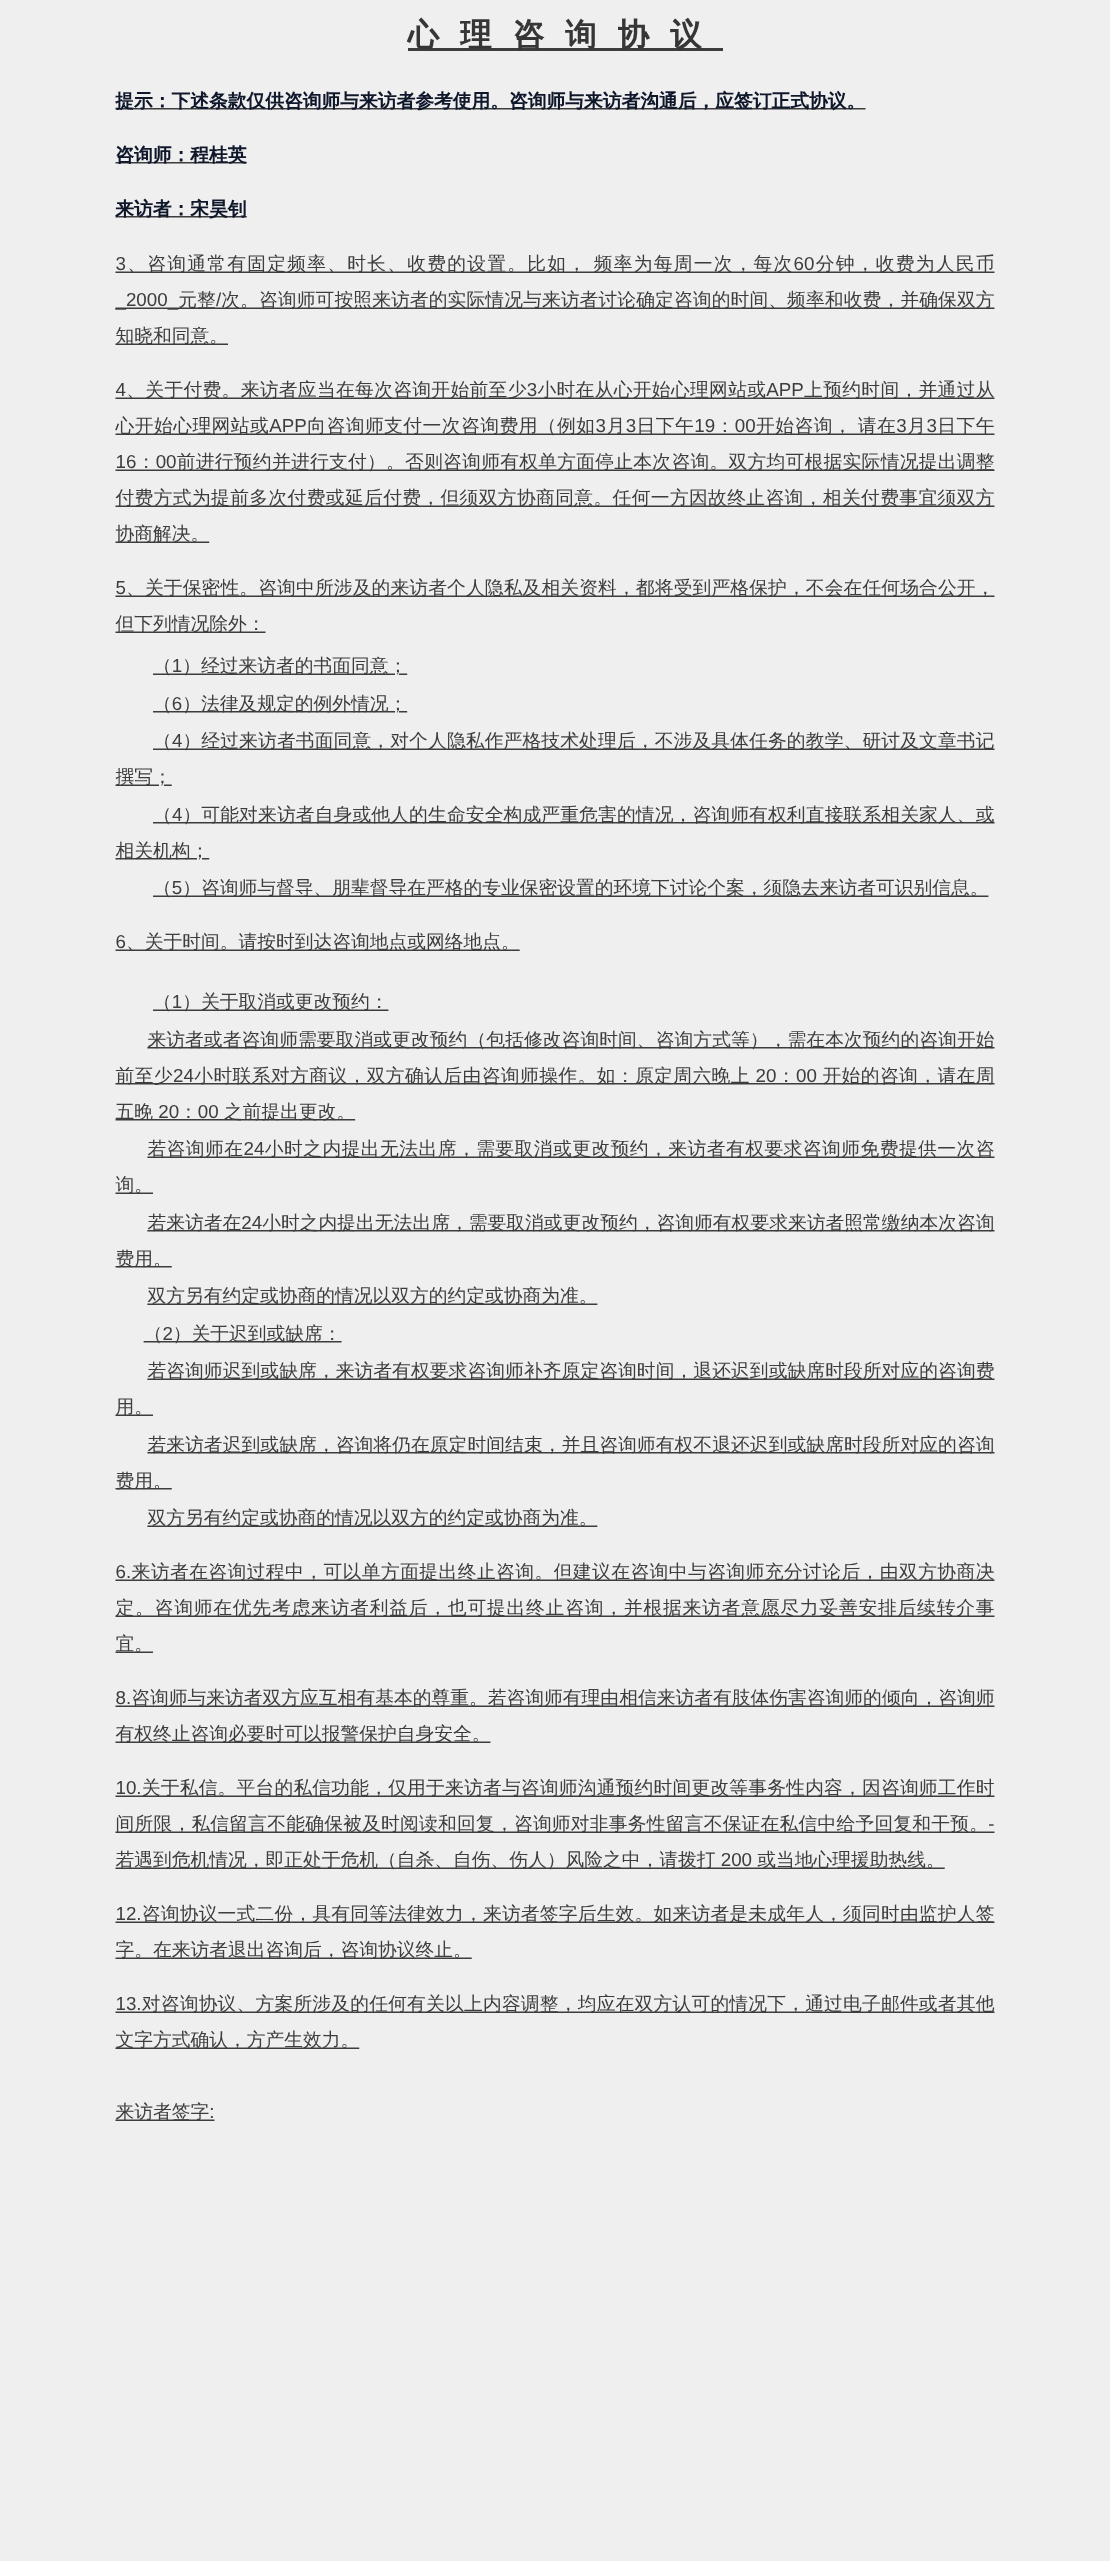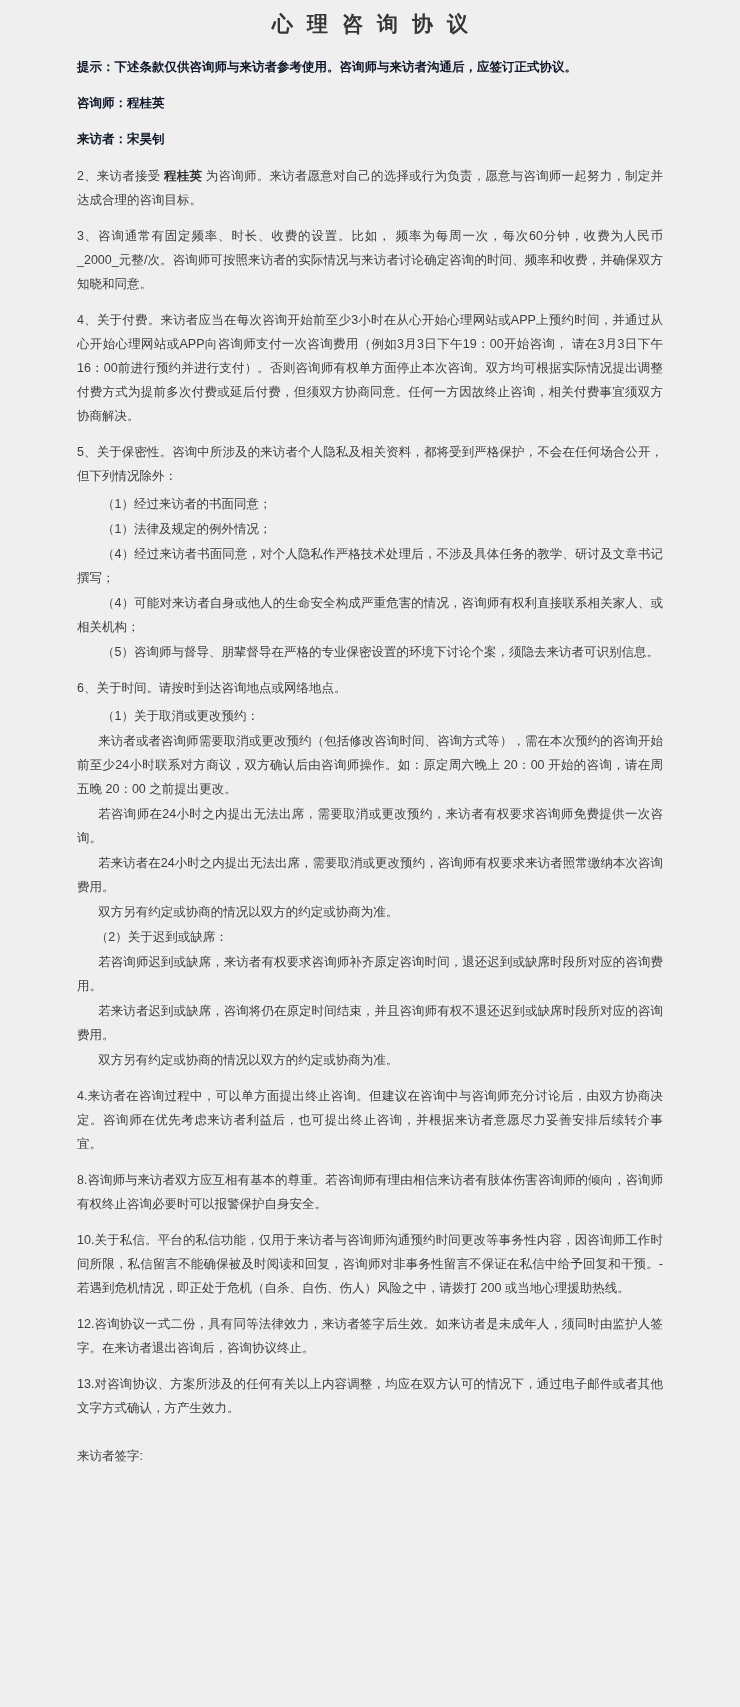--- a/index.html
+++ b/index.html
@@ -1,21 +1,21 @@
 <!DOCTYPE html>
 <html><head>
 <meta charset="utf-8">
 <style>
   html,body{margin:0;padding:0;}
   body{
     width:740px;min-height:1707px;background:#efefef;color:#3d3d3d;
     font-family:"Liberation Sans","DejaVu Sans",sans-serif;
     -webkit-font-smoothing:antialiased;
   }
-  .doc{padding:6px 77px 15px;box-sizing:border-box;}
+  .doc{padding:6px 77px 15px;box-sizing:border-box;text-decoration:underline;}
   .title{
     font-size:21px;font-weight:bold;color:#363636;text-align:center;
     letter-spacing:14px;padding-left:14px;margin:4px 0 18px;line-height:28px;
   }
   .hline{font-size:12.5px;font-weight:bold;color:#0f172a;line-height:23px;margin:13px 0;}
   .p{font-size:12.5px;line-height:24px;margin:12px 0;text-align:justify;}
   .sub{font-size:12.5px;line-height:24px;margin:1px 0;text-align:justify;}
   .items{margin-top:-8px;margin-bottom:12px;}
   .group{margin-bottom:12px;}
   .ind2{text-indent:2em;}
@@ -29,48 +29,47 @@
 
 <div class="doc">
 
   <div class="title">心理咨询协议</div>
 
   <div class="hline">提示：下述条款仅供咨询师与来访者参考使用。咨询师与来访者沟通后，应签订正式协议。</div>
   <div class="hline">咨询师：程桂英</div>
   <div class="hline">来访者：宋昊钊</div>
 
 
-  <div class="p"><span>2、来访者接受 </span><span class="name-bold">程桂英</span><span> 为咨询师。来访者愿意对自己的选择或行为负责，愿意与咨询师一起努力，制定并达成合理的咨询目标。</span></div>
 
   <div class="p">3、咨询通常有固定频率、时长、收费的设置。比如， 频率为每周一次，每次60分钟，收费为人民币_2000_元整/次。咨询师可按照来访者的实际情况与来访者讨论确定咨询的时间、频率和收费，并确保双方知晓和同意。</div>
   <div class="p">4、关于付费。来访者应当在每次咨询开始前至少3小时在从心开始心理网站或APP上预约时间，并通过从心开始心理网站或APP向咨询师支付一次咨询费用（例如3月3日下午19：00开始咨询， 请在3月3日下午16：00前进行预约并进行支付）。否则咨询师有权单方面停止本次咨询。双方均可根据实际情况提出调整付费方式为提前多次付费或延后付费，但须双方协商同意。任何一方因故终止咨询，相关付费事宜须双方协商解决。</div>
   <div class="p">5、关于保密性。咨询中所涉及的来访者个人隐私及相关资料，都将受到严格保护，不会在任何场合公开，但下列情况除外：</div>
 
   <div class="items">
     <div class="sub ind2">（1）经过来访者的书面同意；</div>
-    <div class="sub ind2">（1）法律及规定的例外情况；</div>
+    <div class="sub ind2">（6）法律及规定的例外情况；</div>
     <div class="sub ind2">（4）经过来访者书面同意，对个人隐私作严格技术处理后，不涉及具体任务的教学、研讨及文章书记撰写；</div>
     <div class="sub ind2">（4）可能对来访者自身或他人的生命安全构成严重危害的情况，咨询师有权利直接联系相关家人、或相关机构；</div>
     <div class="sub ind2">（5）咨询师与督导、朋辈督导在严格的专业保密设置的环境下讨论个案，须隐去来访者可识别信息。</div>
   </div>
 
-  <div class="p" style="margin-bottom:4px;">6、关于时间。请按时到达咨询地点或网络地点。</div>
+  <div class="p" style="margin-bottom:16px;">6、关于时间。请按时到达咨询地点或网络地点。</div>
   <div class="group">
     <div class="sub ind2">（1）关于取消或更改预约：</div>
     <div class="sub ind17">来访者或者咨询师需要取消或更改预约（包括修改咨询时间、咨询方式等），需在本次预约的咨询开始前至少24小时联系对方商议，双方确认后由咨询师操作。如：原定周六晚上 20：00 开始的咨询，请在周五晚 20：00 之前提出更改。</div>
     <div class="sub ind17">若咨询师在24小时之内提出无法出席，需要取消或更改预约，来访者有权要求咨询师免费提供一次咨询。</div>
     <div class="sub ind17">若来访者在24小时之内提出无法出席，需要取消或更改预约，咨询师有权要求来访者照常缴纳本次咨询费用。</div>
     <div class="sub ind17">双方另有约定或协商的情况以双方的约定或协商为准。</div>
     <div class="sub ind15">（2）关于迟到或缺席：</div>
     <div class="sub ind17">若咨询师迟到或缺席，来访者有权要求咨询师补齐原定咨询时间，退还迟到或缺席时段所对应的咨询费用。</div>
     <div class="sub ind17">若来访者迟到或缺席，咨询将仍在原定时间结束，并且咨询师有权不退还迟到或缺席时段所对应的咨询费用。</div>
     <div class="sub ind17">双方另有约定或协商的情况以双方的约定或协商为准。</div>
   </div>
 
-  <div class="p">4.来访者在咨询过程中，可以单方面提出终止咨询。但建议在咨询中与咨询师充分讨论后，由双方协商决定。咨询师在优先考虑来访者利益后，也可提出终止咨询，并根据来访者意愿尽力妥善安排后续转介事宜。</div>
+  <div class="p">6.来访者在咨询过程中，可以单方面提出终止咨询。但建议在咨询中与咨询师充分讨论后，由双方协商决定。咨询师在优先考虑来访者利益后，也可提出终止咨询，并根据来访者意愿尽力妥善安排后续转介事宜。</div>
   <div class="p">8.咨询师与来访者双方应互相有基本的尊重。若咨询师有理由相信来访者有肢体伤害咨询师的倾向，咨询师有权终止咨询必要时可以报警保护自身安全。</div>
   <div class="p">10.关于私信。平台的私信功能，仅用于来访者与咨询师沟通预约时间更改等事务性内容，因咨询师工作时间所限，私信留言不能确保被及时阅读和回复，咨询师对非事务性留言不保证在私信中给予回复和干预。- 若遇到危机情况，即正处于危机（自杀、自伤、伤人）风险之中，请拨打 200 或当地心理援助热线。</div>
   <div class="p">12.咨询协议一式二份，具有同等法律效力，来访者签字后生效。如来访者是未成年人，须同时由监护人签字。在来访者退出咨询后，咨询协议终止。</div>
   <div class="p">13.对咨询协议、方案所涉及的任何有关以上内容调整，均应在双方认可的情况下，通过电子邮件或者其他文字方式确认，方产生效力。</div>
 
   <div class="sig-label">来访者签字:</div>
 
 </div>
 
 </body></html>

